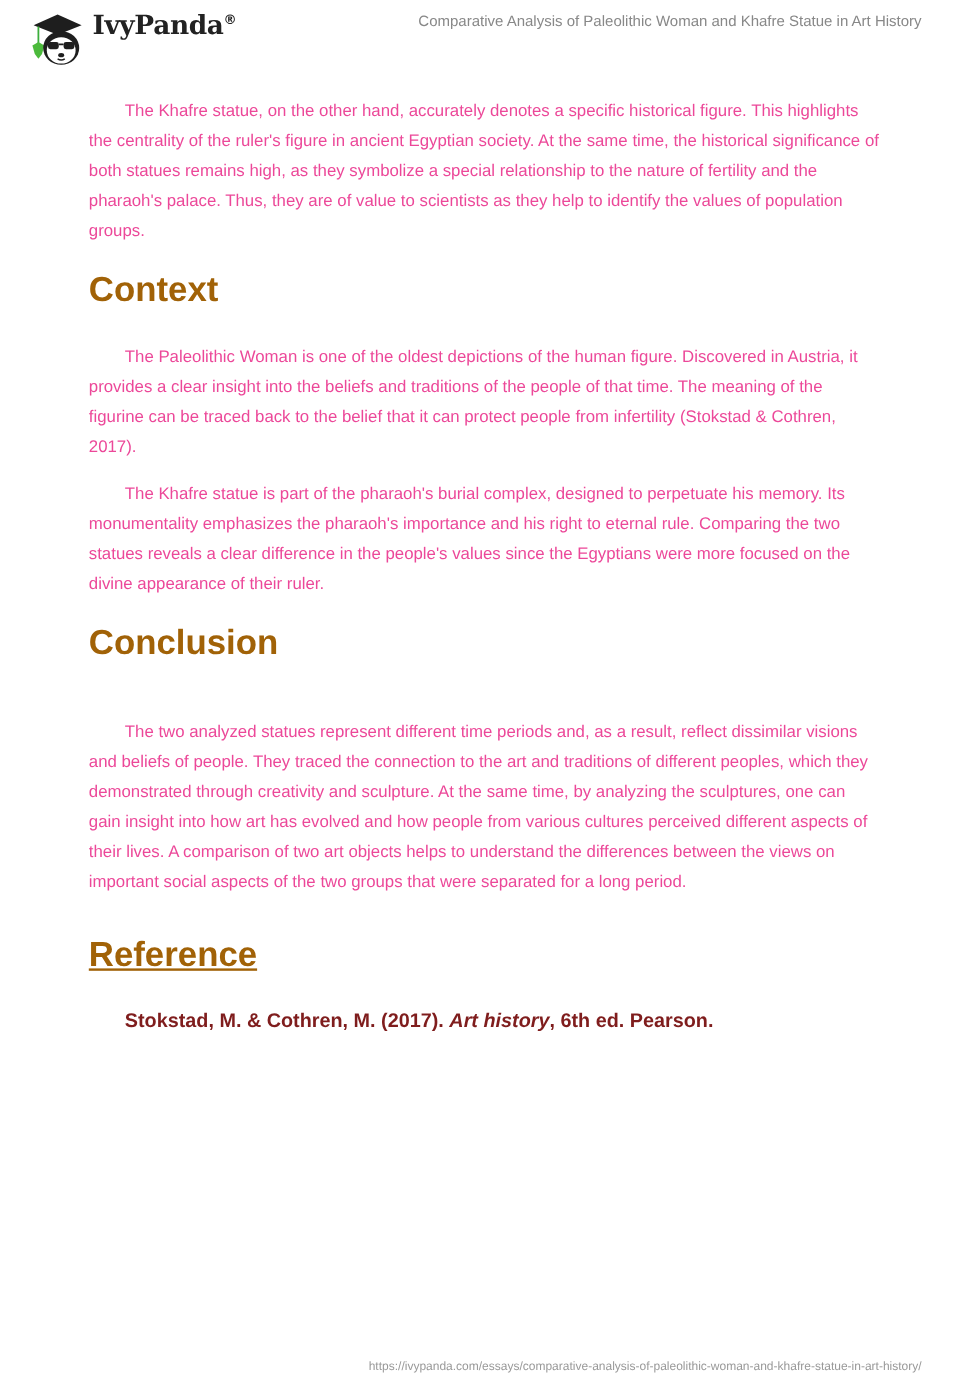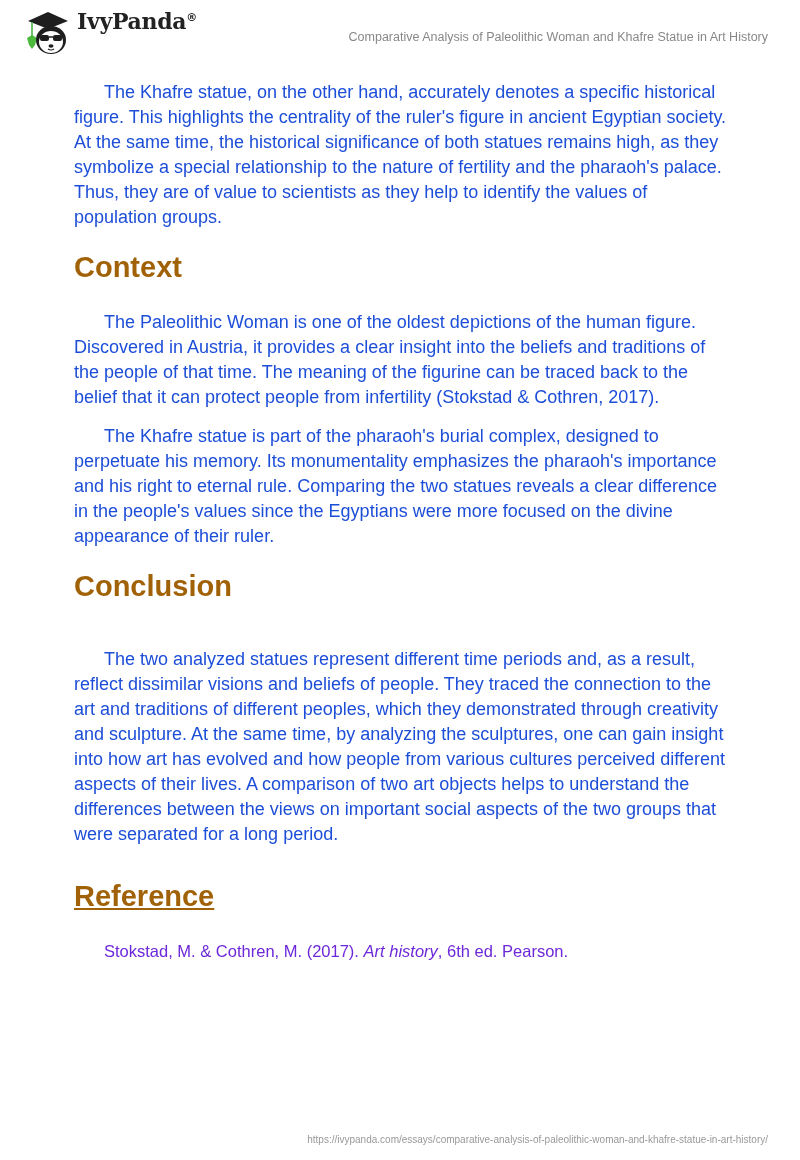--- a/index.html
+++ b/index.html
@@ -9,30 +9,30 @@
   }
   .header { position: absolute; top: 0; left: 0; width: 800px; height: 64px; }
   .logo { position: absolute; left: 18px; top: 8px; display: flex; align-items: flex-start; }
   .logo-icon { width: 56px; height: 48px; }
   .logo-text {
     font-family: "DejaVu Serif", serif; font-weight: bold; font-size: 22px; color: #222;
     margin-left: 3px; letter-spacing: -0.3px;
   }
   .logo-reg { font-size: 11px; vertical-align: super; font-family: "DejaVu Sans", sans-serif; }
   .doc-title {
-    position: absolute; right: 32px; top: 30px; font-size: 12.5px; color: #888888;
+    position: absolute; right: 32px; top: 11px; font-size: 12.5px; color: #888888;
   }
   .content { position: absolute; left: 74px; top: 80px; width: 660px; }
   p.para {
-    margin: 0 0 12px 0; font-size: 18px; line-height: 25px; text-indent: 30px; color: #1d4ed8;
+    margin: 0 0 12px 0; font-size: 14px; line-height: 25px; text-indent: 30px; color: #ec4899;
   }
   h2.section {
     font-size: 29px; font-weight: bold; margin: 0; line-height: 34px; color: #a16207;
   }
-  .ref { font-size: 16.5px; line-height: 25px; padding-left: 30px; color: #6d28d9; }
+  .ref { font-size: 16.5px; line-height: 25px; padding-left: 30px; color: #7f1d1d; font-weight: bold; }
   .footer-url {
     position: absolute; right: 32px; top: 1134px; font-size: 10px; color: #999999;
   }
 </style>
 </head>
 <body>
 
 <div class="header">
   <div class="logo">
     <svg class="logo-icon" viewBox="0 0 56 48">

